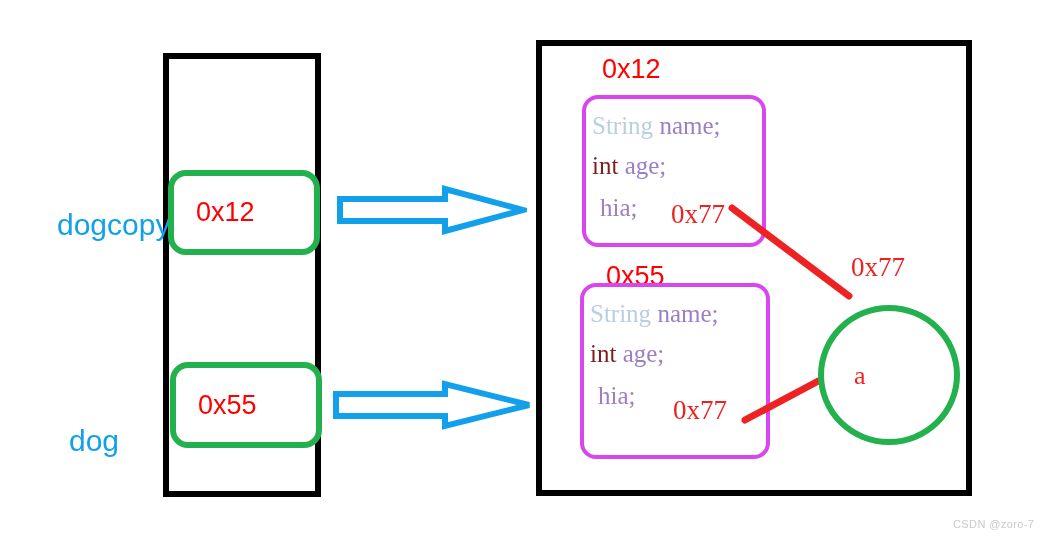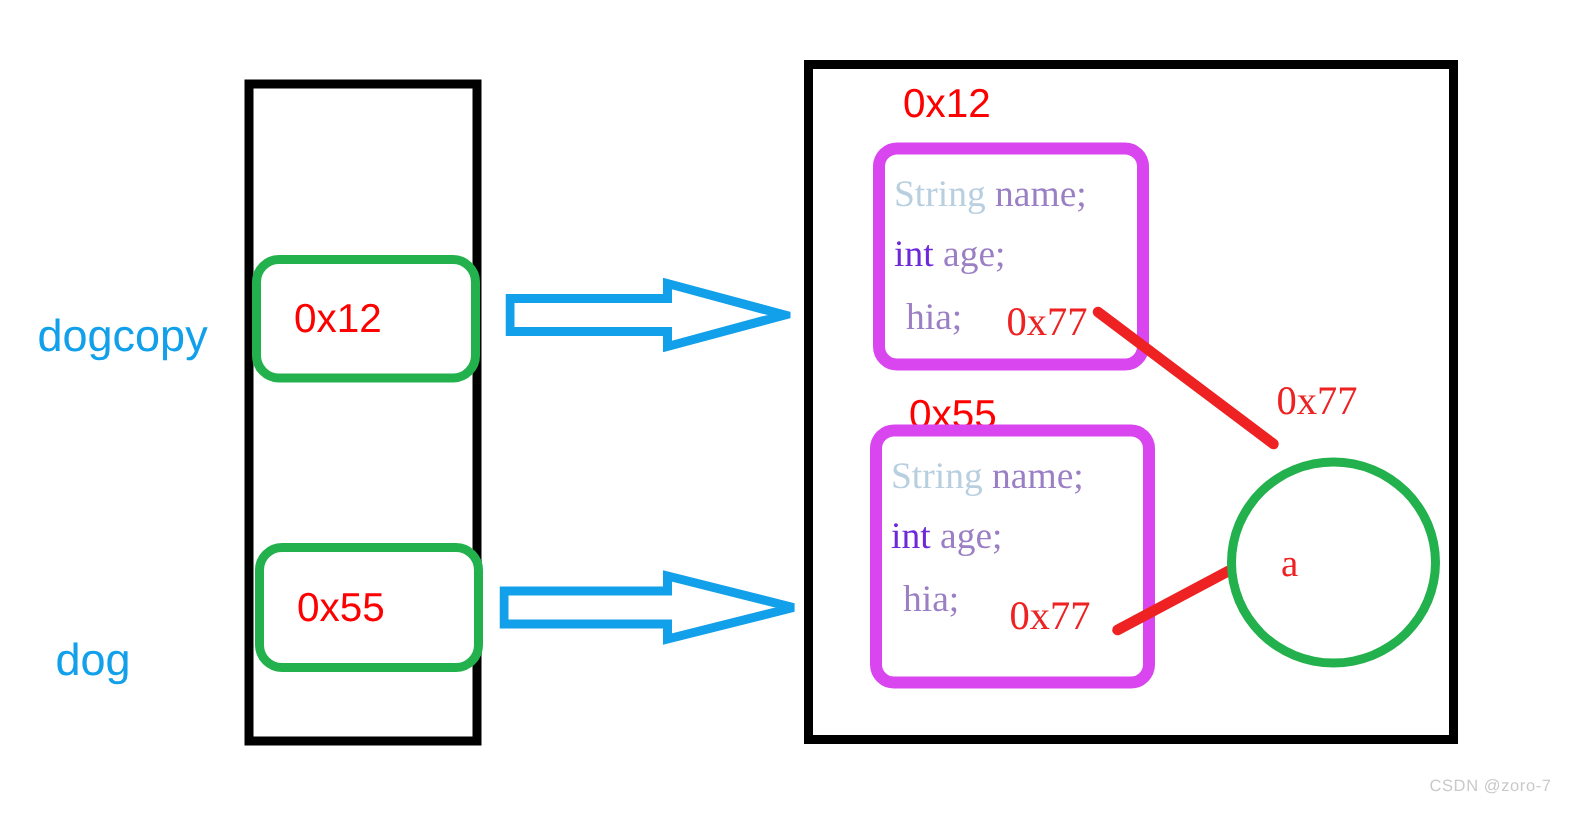--- a/index.html
+++ b/index.html
@@ -50,51 +50,52 @@
   #ref-cell-dog     { left: 170px; top: 362px; width: 152px; height: 86px; }
 
   
   .var-label {
     position: absolute;
     color: #12a0eb;
     font-size: 30px;
     font-family: "Liberation Sans", sans-serif;
     white-space: nowrap;
     line-height: 1;
+    margin-left: 32px;
   }
   #label-dogcopy { left: 25px; top: 210px; }
   #label-dog     { left: 37px; top: 426px; }
 
   
   .block-arrow {
     position: absolute;
   }
   #arrow-dogcopy { left: 337px; top: 185px; width: 190px; height: 50px; }
   #arrow-dog     { left: 333px; top: 380px; width: 200px; height: 50px; }
 
   
   .obj-box {
     position: absolute;
-    border: 8px solid #d946ef;
+    border: 4px solid #d946ef;
     border-radius: 16px;
     box-sizing: border-box;
     background: #ffffff;
   }
   #obj-box-1 { left: 582px; top: 95px; width: 184px; height: 152px; }
   #obj-box-2 { left: 580px; top: 283px; width: 190px; height: 176px; }
 
   .code-line {
     position: absolute;
     font-family: "Liberation Serif", serif;
     font-size: 25px;
     white-space: nowrap;
     line-height: 1;
   }
   .tok-type-str { color: #b8cfe0; }
-  .tok-type-int { color: #6d28d9; }
+  .tok-type-int { color: #7f1d1d; }
   .tok-ident    { color: #9b7fc4; }
 
   .obj-box .line-1 { left: 6px;  top: 14px; }
   .obj-box .line-2 { left: 6px;  top: 54px; }
   .obj-box .line-3 { left: 14px; top: 96px; }
 
   
   .heap-addr {
     position: absolute;
     color: #ff0000;

